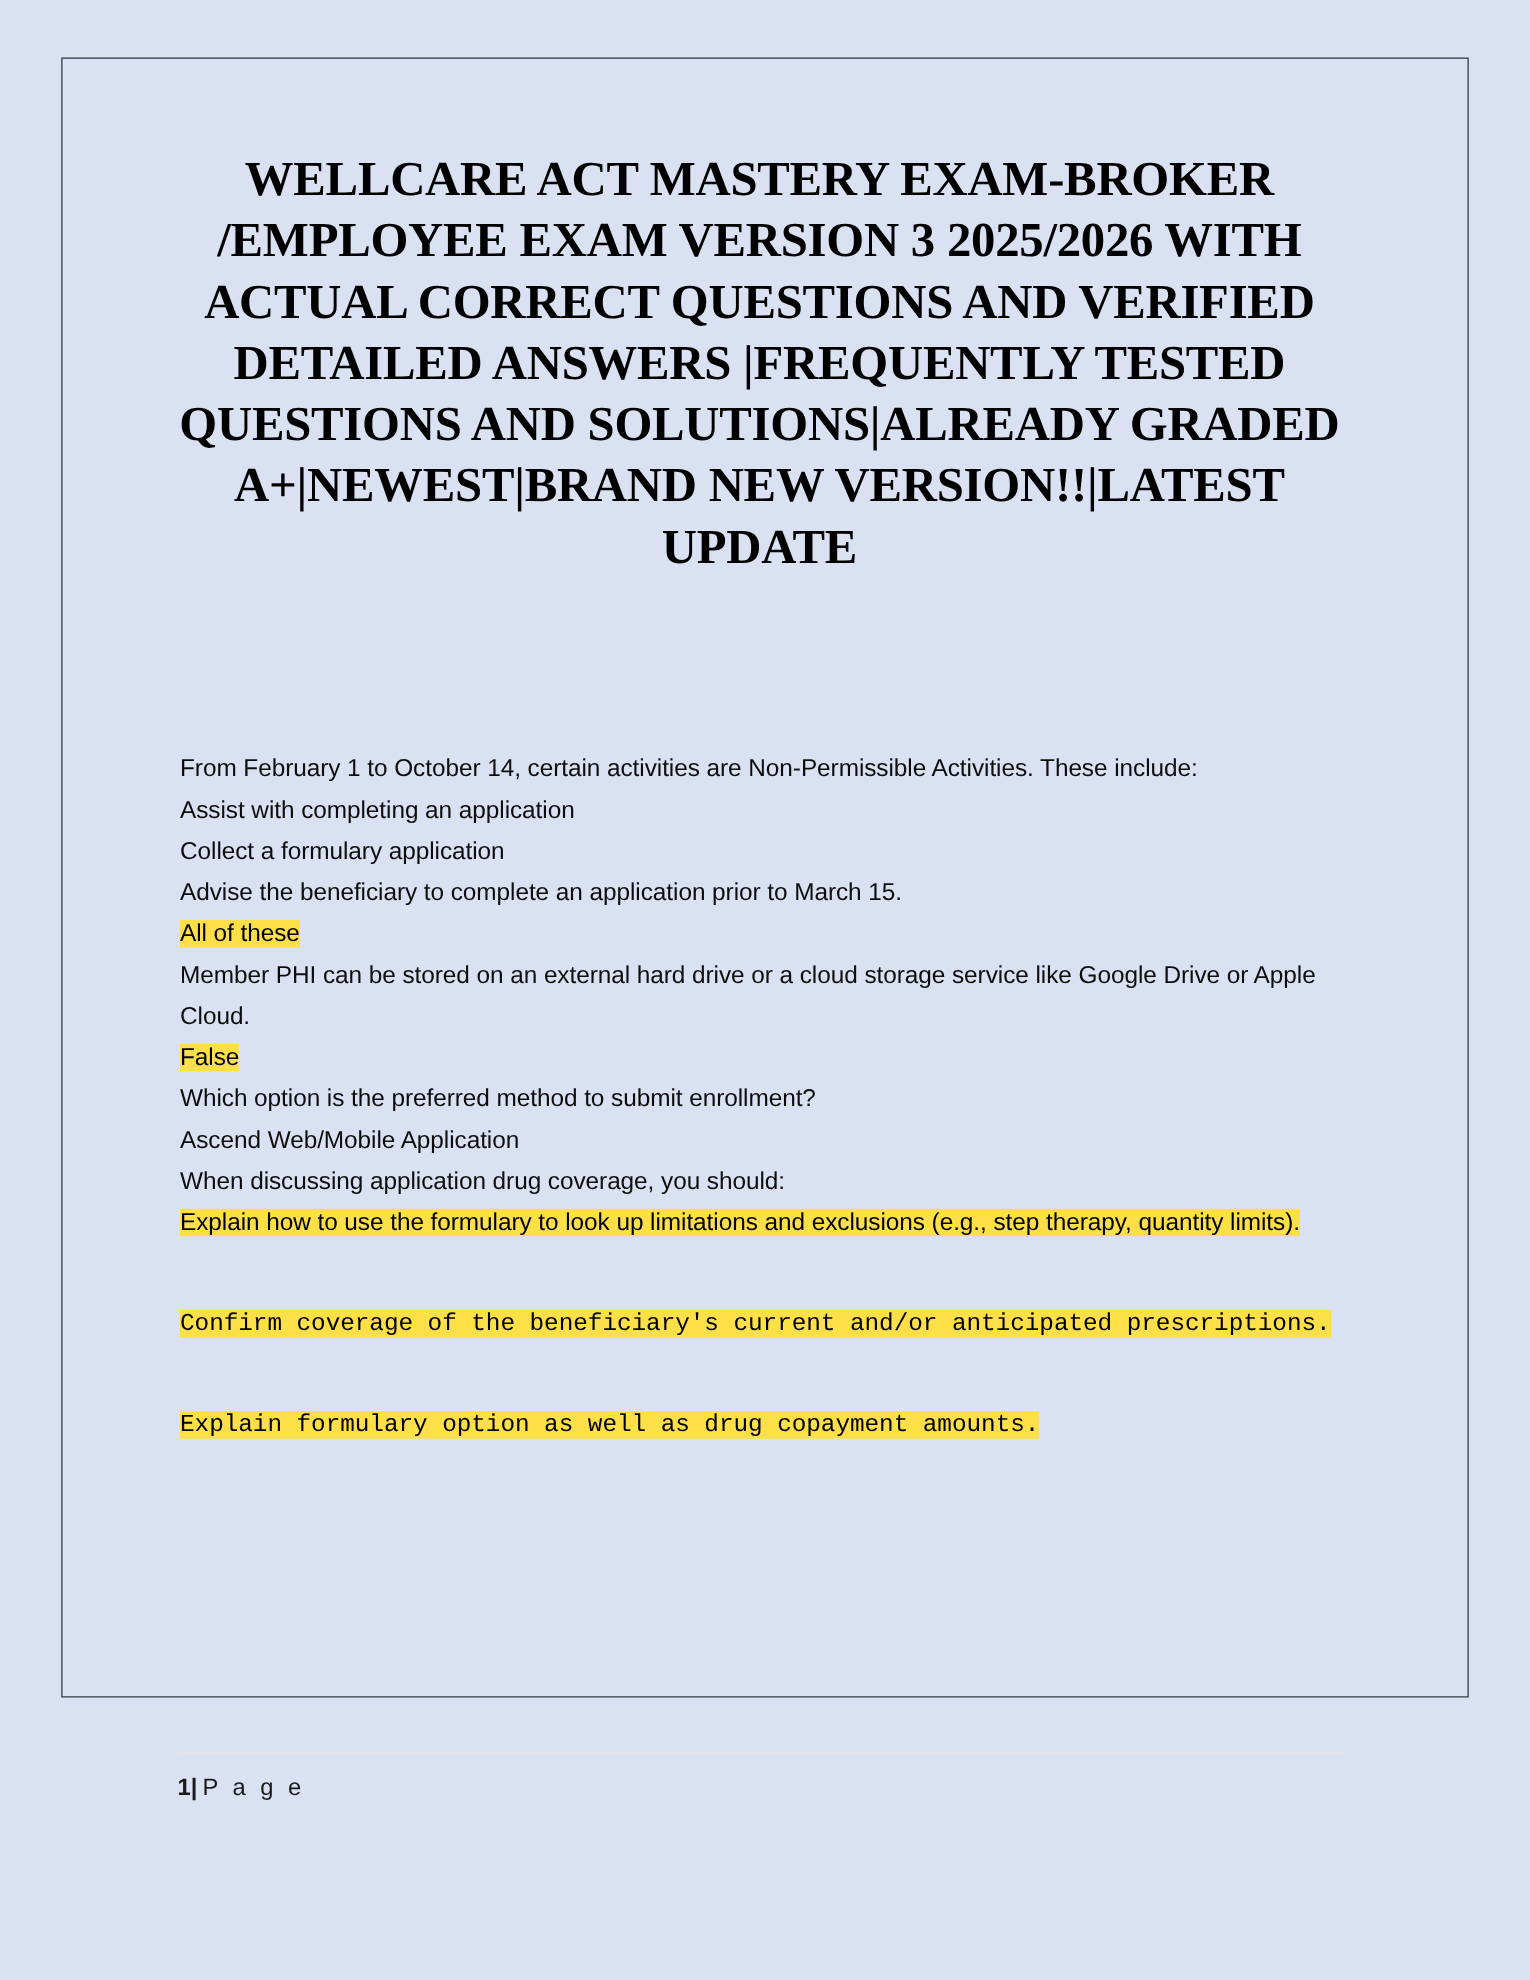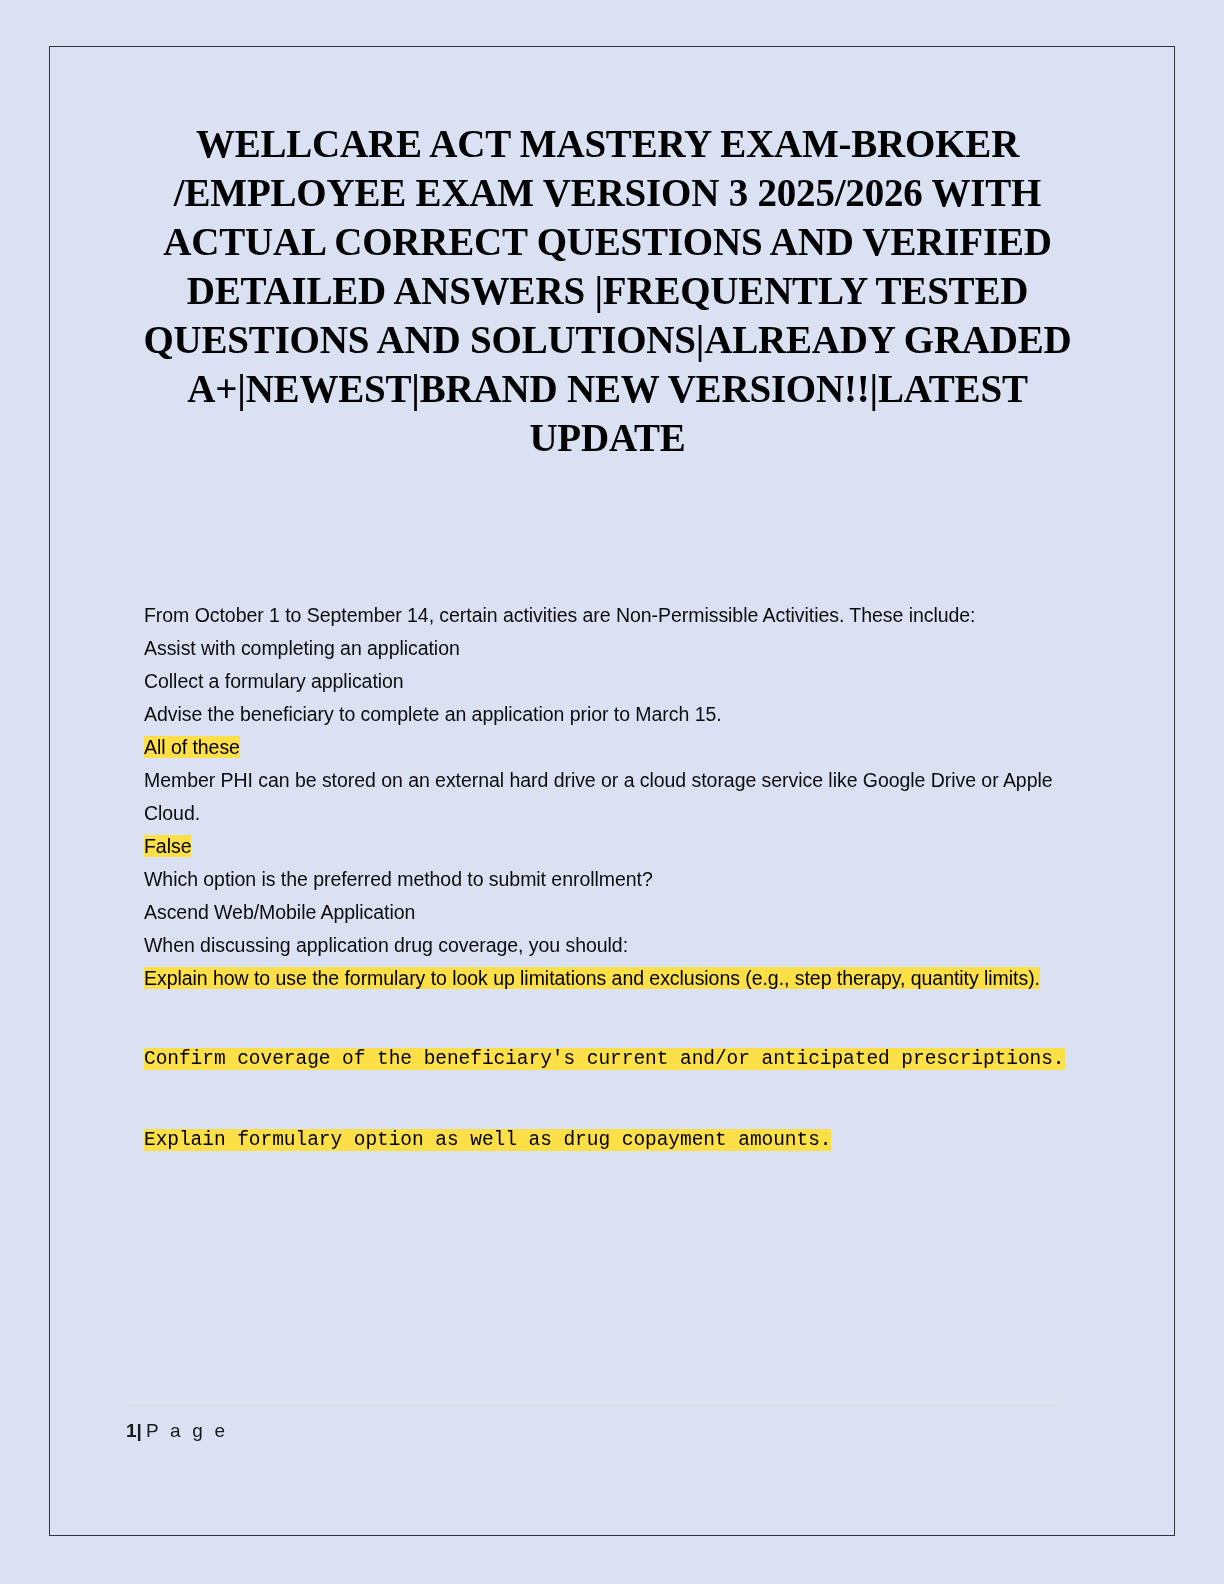--- a/index.html
+++ b/index.html
@@ -12,21 +12,21 @@
     background: #dae1f2;
     font-family: "Liberation Sans", sans-serif;
     overflow: hidden;
   }
 
   .page-frame {
     position: absolute;
     left: 49px;
     top: 46px;
     width: 1126px;
-    height: 1490px;
+    height: 1312px;
     border: 1px solid #31343c;
     background: #dae1f2;
     box-sizing: border-box;
   }
 
   .doc-body {
     position: absolute;
     left: 94px;
     top: 72px;
     width: 930px;
@@ -67,21 +67,21 @@
     color: #000000;
     box-decoration-break: clone;
     -webkit-box-decoration-break: clone;
   }
 
   .list-line { margin-top: 0; }
 
   
   .footer {
     position: absolute;
-    left: 76px;
+    left: 92px;
     top: 1355px;
     width: 935px;
   }
   .footer-rule {
     height: 1px;
     background: #e8e6dc;
     width: 935px;
     margin-bottom: 17px;
   }
   .footer-text {
@@ -103,21 +103,21 @@
 <body>
 
 <div class="page-frame">
 
   <div class="doc-body">
 
     <h1 class="doc-title">WELLCARE ACT MASTERY EXAM-BROKER /EMPLOYEE EXAM VERSION 3 2025/2026 WITH ACTUAL CORRECT QUESTIONS AND VERIFIED DETAILED ANSWERS |FREQUENTLY TESTED QUESTIONS AND SOLUTIONS|ALREADY GRADED A+|NEWEST|BRAND NEW VERSION!!|LATEST UPDATE</h1>
 
     <div class="title-gap"></div>
 
-    <p class="para">From October 1 to September 14, certain activities are Non-Permissible Activities. These include:</p>
+    <p class="para">From February 1 to October 14, certain activities are Non-Permissible Activities. These include:</p>
 
     <p class="para para-gap">Assist with completing an application</p>
 
     <p class="para list-line">Collect a formulary application</p>
 
     <p class="para list-line">Advise the beneficiary to complete an application prior to March 15.</p>
 
     <p class="para para-gap"><span class="hl">All of these</span></p>
 
     <p class="para para-gap">Member PHI can be stored on an external hard drive or a cloud storage service like Google Drive or Apple Cloud.</p>

